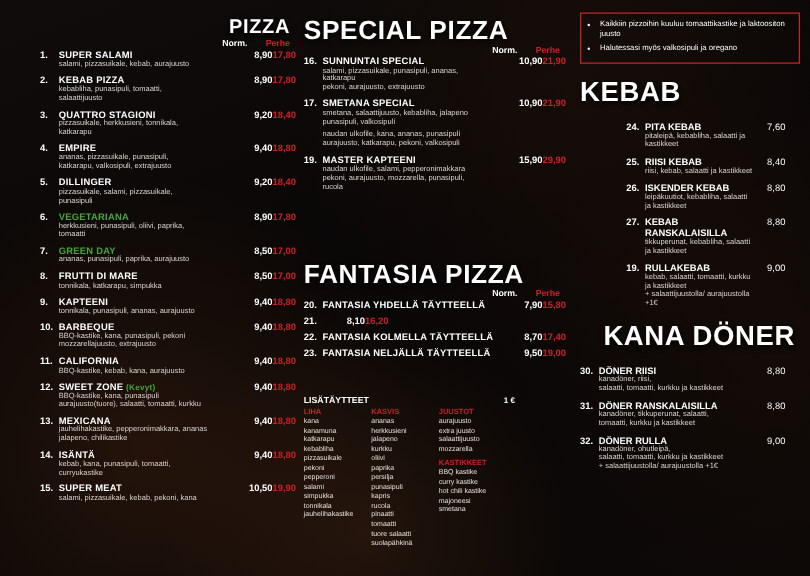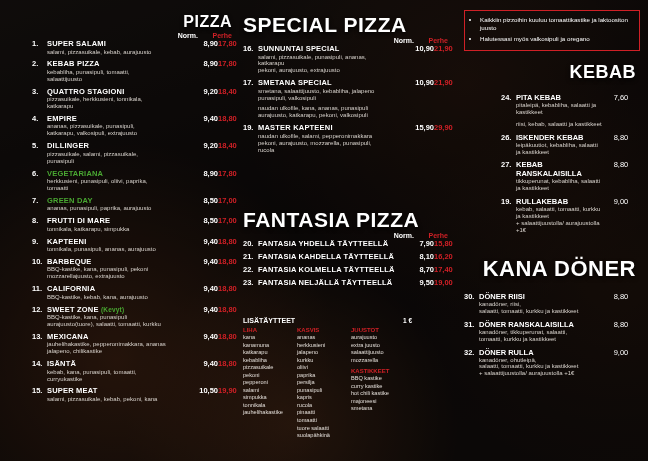--- a/index.html
+++ b/index.html
@@ -286,21 +286,20 @@
           <div class="item-top">
             <span class="num">20.</span>
             <span class="nm">FANTASIA YHDELLÄ TÄYTTEELLÄ</span>
             <span class="p1">7,90</span>
             <span class="p2">15,80</span>
           </div>
         </div>
         <div class="item">
           <div class="item-top">
             <span class="num">21.</span>
-            <span class="nm">FANTASIA KAHDELLA TÄYTTEELLÄ</span>
             <span class="p1">8,10</span>
             <span class="p2">16,20</span>
           </div>
         </div>
         <div class="item">
           <div class="item-top">
             <span class="num">22.</span>
             <span class="nm">FANTASIA KOLMELLA TÄYTTEELLÄ</span>
             <span class="p1">8,70</span>
             <span class="p2">17,40</span>
@@ -339,31 +338,36 @@
   </div>
 
   <div class="info-box" style="left:464px;top:10px;width:160px;">
     <ul id="notice-list">
         <li>Kaikkiin pizzoihin kuuluu tomaattikastike ja laktoositon juusto</li>
         <li>Halutessasi myös valkosipuli ja oregano</li>
       </ul>
   </div>
 
   <div class="col" style="left:464px;top:63px;width:172px;">
-    <h1 class="section" style="font-size:18px;text-align:right;">KEBAB</h1>
+    <h1 class="section" style="font-size:22px;text-align:left;">KEBAB</h1>
     <div id="kebab-list" style="margin-top:12px;margin-left:37px;">
         <div class="kebab-item">
           <div class="kebab-top">
             <span class="num">24.</span>
             <span class="kebab-nm">PITA KEBAB</span>
             <span class="kebab-p">7,60</span>
           </div>
           <div class="kebab-desc" style="margin-left:15px;"><span>pitaleipä, kebabliha, salaatti ja kastikkeet</span></div>
         </div>
         <div class="kebab-item">
+          <div class="kebab-top">
+            <span class="num">25.</span>
+            <span class="kebab-nm">RIISI KEBAB</span>
+            <span class="kebab-p">8,40</span>
+          </div>
           <div class="kebab-desc" style="margin-left:15px;"><span>riisi, kebab, salaatti ja kastikkeet</span></div>
         </div>
         <div class="kebab-item">
           <div class="kebab-top">
             <span class="num">26.</span>
             <span class="kebab-nm">ISKENDER KEBAB</span>
             <span class="kebab-p">8,80</span>
           </div>
           <div class="kebab-desc" style="margin-left:15px;"><span>leipäkuutiot, kebabliha, salaatti ja kastikkeet</span></div>
         </div>

